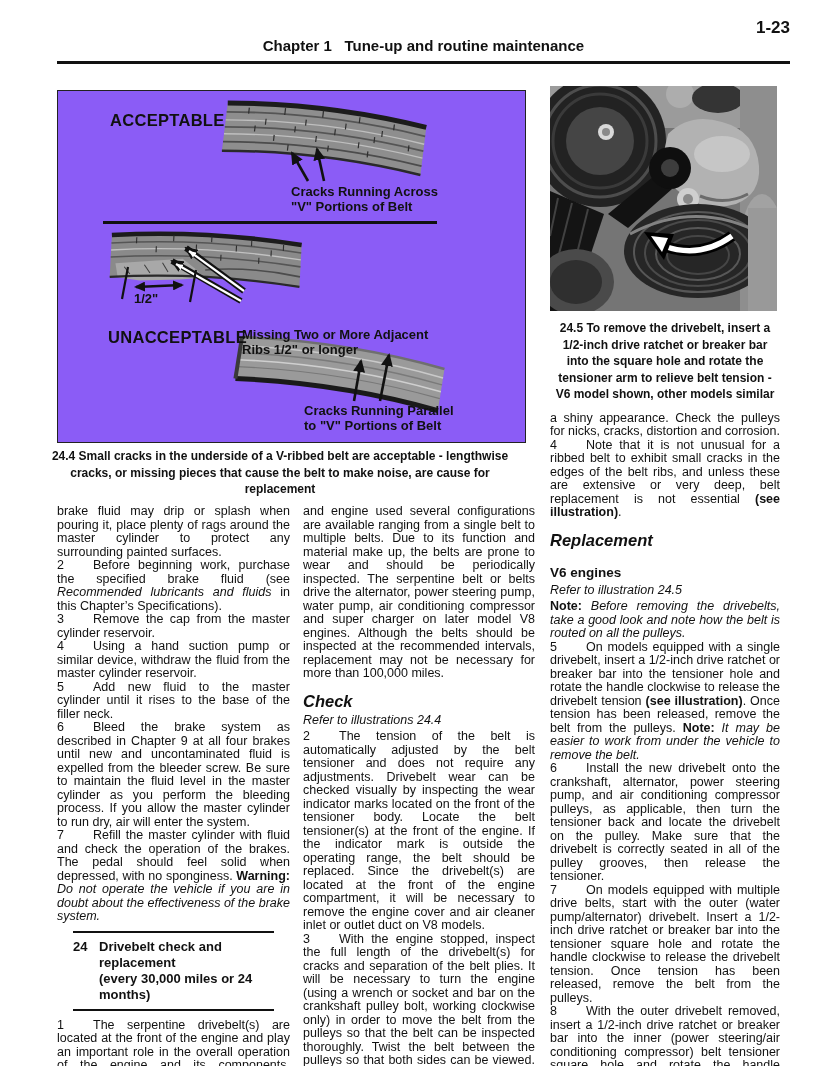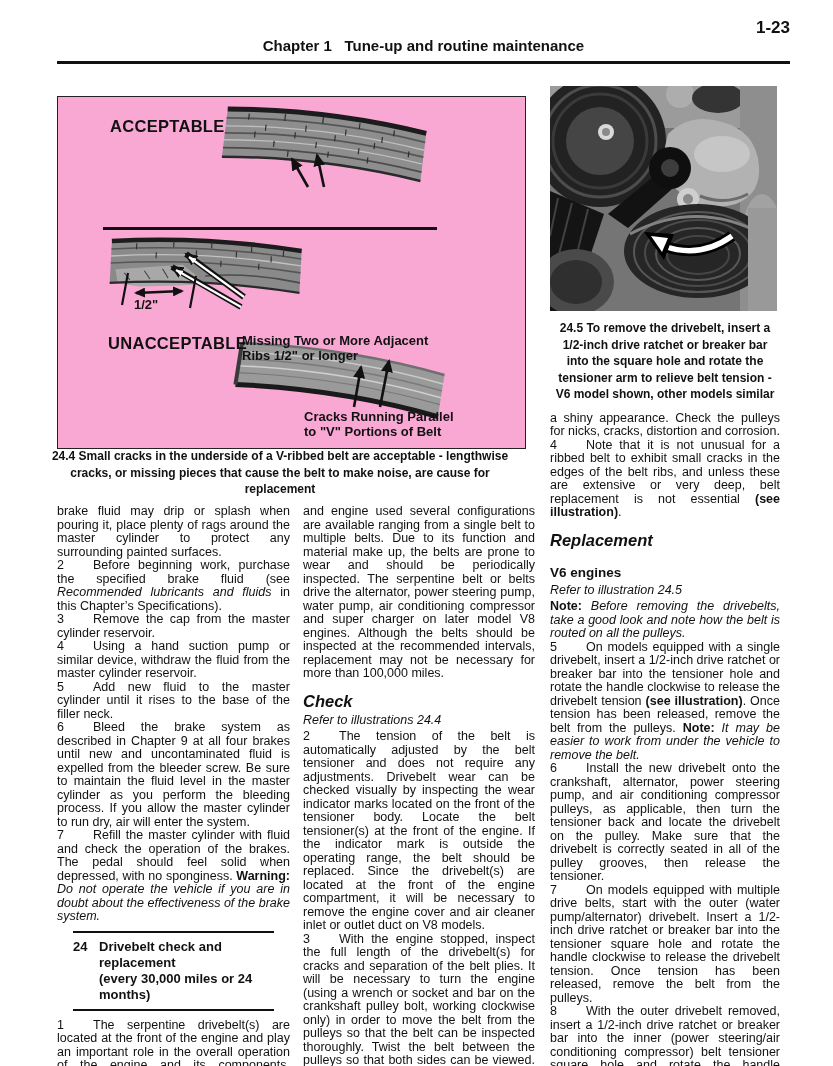--- a/index.html
+++ b/index.html
@@ -11,22 +11,22 @@
   }
   .abs{position:absolute;}
 
   
   .chapter-title{position:absolute;top:37px;left:57px;width:733px;text-align:center;
     font-weight:bold;font-size:15px;white-space:pre;}
   .page-number{position:absolute;top:18px;right:43px;font-weight:bold;font-size:17px;}
   .header-rule{position:absolute;top:61px;left:57px;width:733px;height:3px;background:#111;}
 
   
-  .figure-box{position:absolute;left:57px;top:96px;width:467px;height:351px;
-    border:1.5px solid #222;background:#f9a8d4;}
+  .figure-box{position:absolute;left:57px;top:90px;width:467px;height:351px;
+    border:1.5px solid #222;background:#8b5cf6;}
   .fig-label{position:absolute;font-weight:bold;font-size:13px;line-height:15px;white-space:pre-line;}
   .fig-big{font-size:16.5px;letter-spacing:.3px;line-height:18px;}
   .fig-divider{position:absolute;left:45px;top:130px;width:334px;height:2.5px;background:#111;}
   .figure-caption{position:absolute;left:45px;top:448px;width:470px;}
   .caption{font-weight:bold;font-size:12px;line-height:16.5px;text-align:center;}
 
   
   .right-col{position:absolute;left:550px;top:86px;width:230px;}
   .photo{width:227px;height:225px;background:#6f6f6f;}
   .photo-caption{margin:9px 0 0 0;}
@@ -160,20 +160,22 @@
         <path d="M0,30 Q105,18 205,30" fill="none" stroke="#787878" stroke-width="1.2"></path>
         <path d="M0,42 Q105,30 205,42" fill="none" stroke="#1a1a1a" stroke-width="5"></path>
         <path d="M0,0 L0,42" stroke="#3a3a3a" stroke-width="4"></path>
       </g>
 
       <line x1="296" y1="310" x2="303" y2="270" stroke="#111" stroke-width="2.6" marker-end="url(#mb)"></line>
       <line x1="322" y1="310" x2="331" y2="264" stroke="#111" stroke-width="2.6" marker-end="url(#mb)"></line>
     </svg>
 
     <div class="fig-label fig-big" style="left:52px;top:20px;">ACCEPTABLE</div>
+    <div class="fig-label" style="left:233px;top:93px;">Cracks Running Across
+"V" Portions of Belt</div>
     <div class="fig-divider"></div>
     <div class="fig-label" style="left:76px;top:200px;">1/2"</div>
     <div class="fig-label" style="left:184px;top:196px;margin-top:40px;">Missing Two or More Adjacent
 Ribs 1/2" or longer</div>
     <div class="fig-label fig-big" style="left:50px;top:237px;">UNACCEPTABLE</div>
     <div class="fig-label" style="left:246px;top:312px;">Cracks Running Parallel
 to "V" Portions of Belt</div>
   </div>
 
   <div class="figure-caption caption">24.4  Small cracks in the underside of a V-ribbed belt are acceptable - lengthwise cracks, or missing pieces that cause the belt to make noise, are cause for replacement</div>

